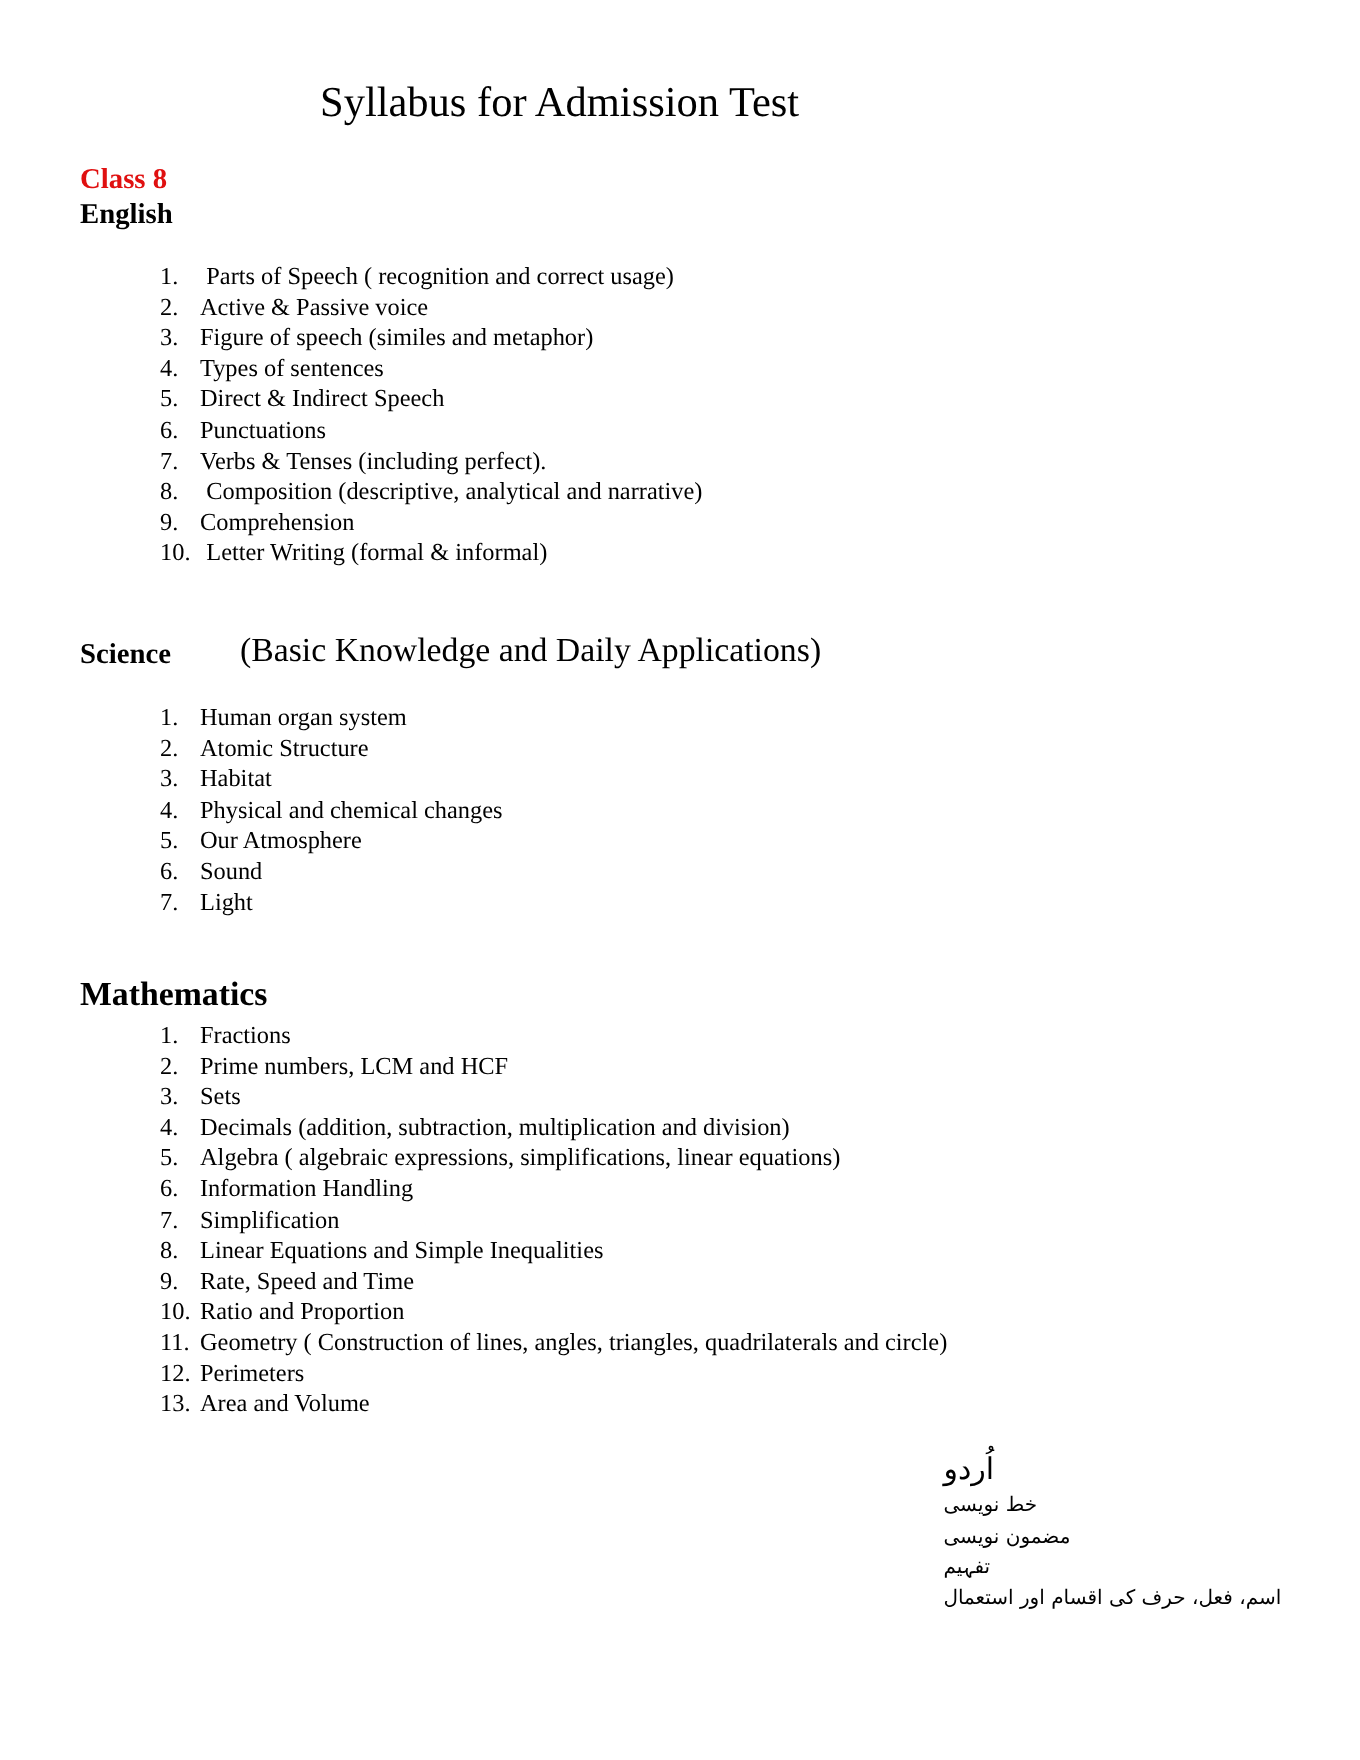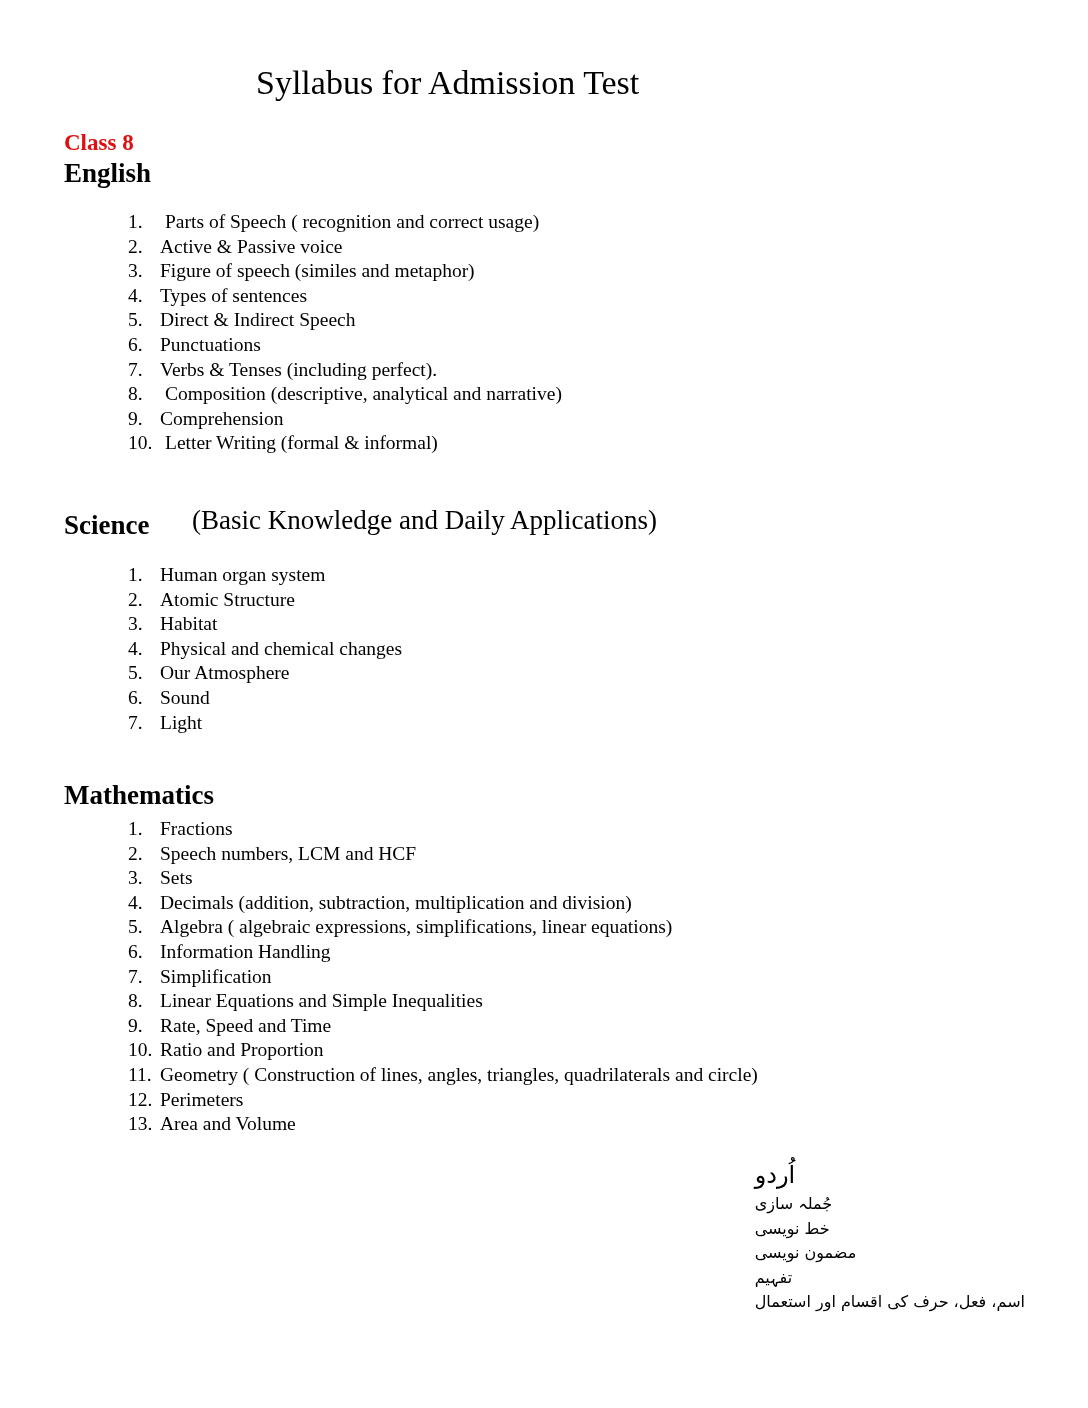--- a/index.html
+++ b/index.html
@@ -1,21 +1,21 @@
 <!DOCTYPE html>
 <html><head>
 <meta charset="utf-8">
 <style>
   html, body { margin: 0; padding: 0; background: #ffffff; }
   body { width: 1088px; height: 1408px; position: relative; overflow: hidden;
          font-family: "Liberation Serif", "DejaVu Serif", serif; color: #000; }
   .abs { position: absolute; }
   .title { left: 256px; top: 64px; font-size: 34px; white-space: nowrap; }
   .class-label { left: 64px; top: 130px; font-size: 23px; font-weight: bold; color: #e01010; text-align: center; }
-  .subject { font-size: 27px; font-weight: bold; white-space: nowrap; }
+  .subject { font-size: 23px; font-weight: bold; white-space: nowrap; }
   .subject.math { font-size: 27px; }
   .subtitle { font-size: 27px; font-weight: normal; white-space: nowrap; }
   ol.items { position: absolute; margin: 0; padding: 0; list-style: none; font-size: 19.5px; }
   ol.items li { height: 24.6px; line-height: 24.6px; white-space: nowrap; position: relative; }
   ol.items li .num { position: absolute; left: 0; }
   ol.items li .txt { position: absolute; left: 32px; }
   ol.items li .txt.extra { left: 37px; }
   ol.items.math li .txt.tight { left: 32px; }
   .urdu { position: absolute; right: 63px; top: 1158px; text-align: left; direction: rtl;
           font-family: "DejaVu Sans", sans-serif; }
@@ -106,21 +106,21 @@
 </ol>
 
 <div class="abs subject math" style="left:64px; top:780px;">Mathematics</div>
 <ol class="items math" style="left:128px; top:817px;">
   <li>
       <span class="num">1.</span>
       <span class="txt">Fractions</span>
     </li>
   <li>
       <span class="num">2.</span>
-      <span class="txt">Speech numbers, LCM and HCF</span>
+      <span class="txt">Prime numbers, LCM and HCF</span>
     </li>
   <li>
       <span class="num">3.</span>
       <span class="txt">Sets</span>
     </li>
   <li>
       <span class="num">4.</span>
       <span class="txt">Decimals (addition, subtraction, multiplication and division)</span>
     </li>
   <li>
@@ -156,18 +156,17 @@
       <span class="txt tight">Perimeters</span>
     </li>
   <li>
       <span class="num">13.</span>
       <span class="txt tight">Area and Volume</span>
     </li>
 </ol>
 
 <div class="urdu">
   <div class="u-head">اُردو</div>
-  <div class="u-item">جُملہ سازی</div>
   <div class="u-item">خط نویسی</div>
   <div class="u-item">مضمون نویسی</div>
   <div class="u-item">تفہیم</div>
   <div class="u-item">اسم، فعل، حرف کی اقسام اور استعمال</div>
 </div>
 
 </body></html>

